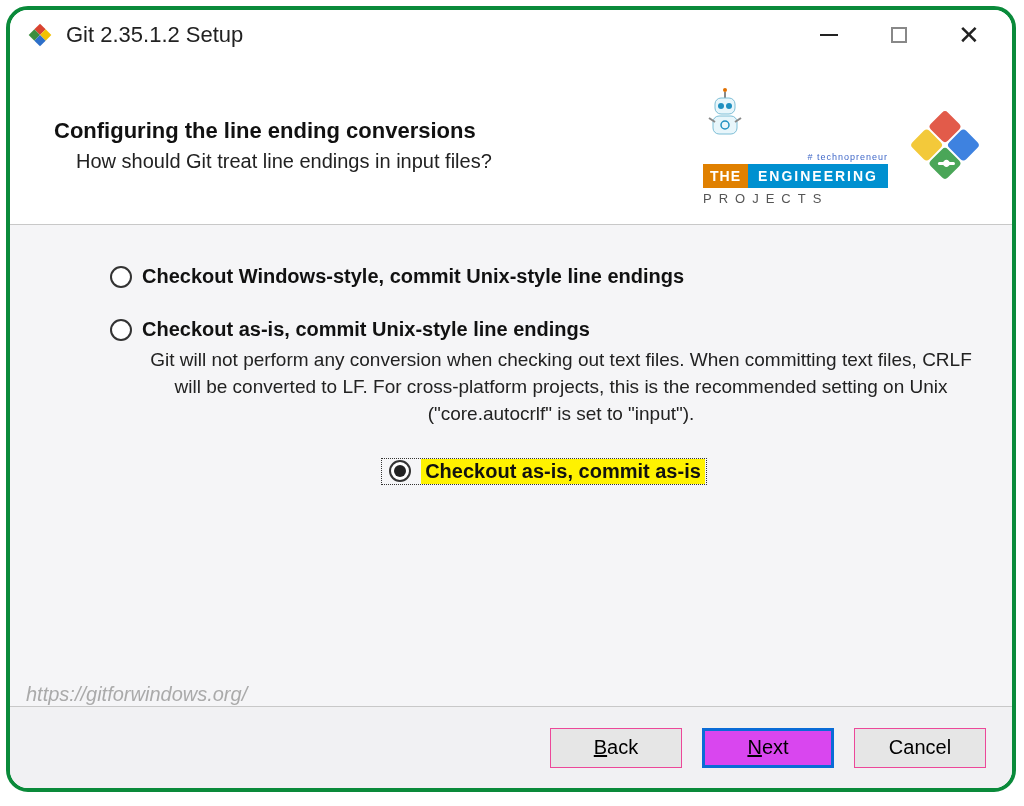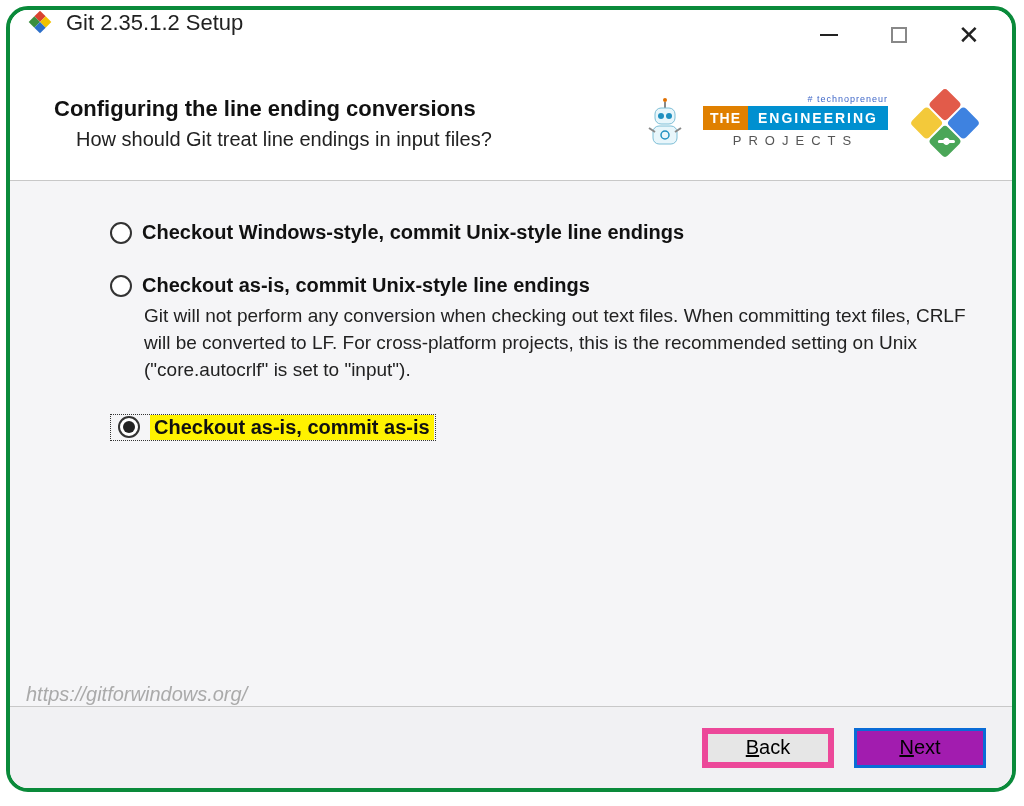--- a/index.html
+++ b/index.html
@@ -18,20 +18,21 @@
     left: 6px;
     width: 1010px;
     height: 786px;
     border: 4px solid #0a8a3a;
     border-radius: 22px;
     background: #fff;
     overflow: hidden;
   }
   .titlebar {
     display: flex;
+    align-items: center;
     height: 50px;
     padding-left: 18px;
     background: #fff;
   }
   .title-icon {
     width: 24px;
     height: 24px;
     margin-right: 14px;
     display: inline-block;
   }
@@ -91,21 +92,22 @@
   }
   .header-logos {
     display: flex;
     align-items: center;
     gap: 18px;
     margin-left: 20px;
   }
   .ep-logo {
     display: flex;
     align-items: flex-start;
-    gap: 16px;
+    gap: 10px;
+    flex-direction: column;
   }
   .ep-robot {
     width: 44px;
     height: 58px;
     display: flex;
     align-items: flex-end;
     justify-content: center;
   }
   .ep-text-block {
     display: flex;
@@ -134,35 +136,35 @@
     color: #fff;
     font-size: 14px;
     font-weight: 700;
     padding: 4px 10px;
     letter-spacing: 2px;
   }
   .ep-projects {
     font-size: 13px;
     color: #555;
     letter-spacing: 7px;
-    text-align: center;
+    text-align: left;
     margin-top: 3px;
   }
   .big-diamond {
     width: 78px;
     height: 78px;
     flex-shrink: 0;
   }
   .content-area {
     padding: 40px 34px 0 100px;
     background: #f5f5f7;
     height: calc(100% - 50px - 120px - 82px);
     overflow: hidden;
   }
-  .option-block { margin-bottom: 30px; }
+  .option-block { margin-bottom: 30px; text-align: center; }
   .radio-row {
     display: flex;
     align-items: center;
     cursor: pointer;
     margin-bottom: 6px;
   }
   .radio-outer {
     width: 22px;
     height: 22px;
     border: 2px solid #333;
@@ -223,30 +225,30 @@
     display: flex;
     justify-content: flex-end;
     align-items: center;
     padding-right: 26px;
     gap: 20px;
   }
   .btn {
     min-width: 132px;
     height: 40px;
     background: #e6e6e6;
-    border: 6px solid #ec4899;
+    border: 1px solid #ec4899;
     font-size: 20px;
     display: flex;
     align-items: center;
     justify-content: center;
     cursor: default;
   }
   .btn.primary {
     border: 3px solid #0a6cd6;
-    background: #a21caf;
+    background: #d946ef;
   }
   .mnemonic { text-decoration: underline; }
 </style>
 </head>
 <body>
 
 <div class="outer-frame">
 
   <div class="titlebar">
     <span class="title-icon">
@@ -347,15 +349,18 @@
 
   <div class="footer-url">https://gitforwindows.org/</div>
 
   <div class="button-bar">
     <div class="btn">
         <span><span class="mnemonic">B</span><span>ack</span></span>
       </div>
     <div class="btn primary">
         <span><span class="mnemonic">N</span><span>ext</span></span>
       </div>
+    <div class="btn">
+        <span>Cancel</span>
+      </div>
   </div>
 
 </div>
 
 </body></html>

